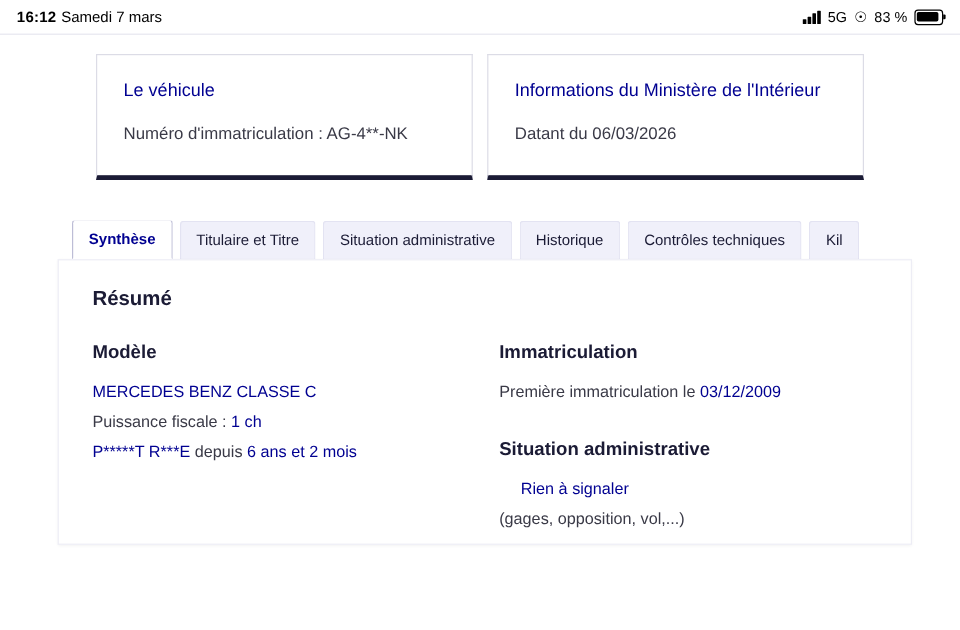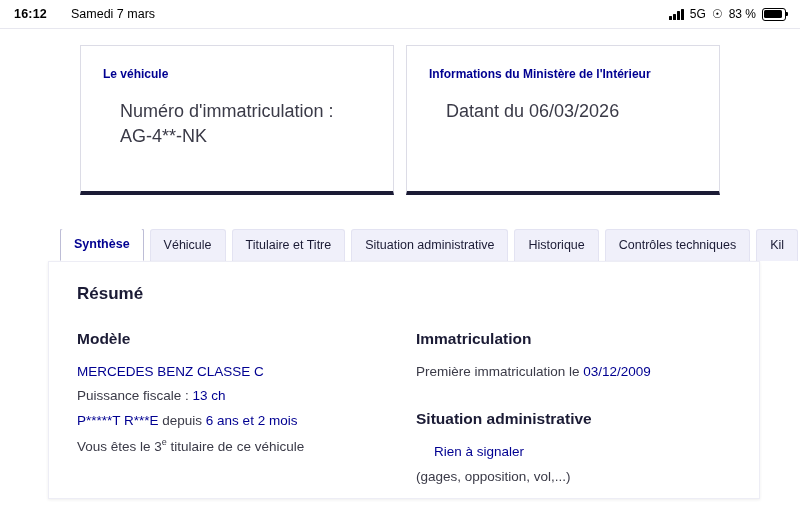--- a/index.html
+++ b/index.html
@@ -22,21 +22,21 @@
     align-items: center;
     padding: 0 14px;
     font-size: 12.5px;
     color: #000;
     background: #fff;
     position: relative;
   }
   .status-left {
     display: flex;
     align-items: center;
-    gap: 24px;
+    gap: 4px;
     white-space: nowrap;
   }
   .status-time { font-weight: 600; font-size: 12.5px; letter-spacing: .2px; }
   .status-date { font-size: 12.5px; }
   .status-center {
     position: absolute;
     left: 0; right: 0;
     text-align: center;
     font-size: 11.5px;
     color: #3a3a3a;
@@ -110,29 +110,29 @@
     flex: 1;
     background: #fff;
     border: 1px solid #dcdce6;
     border-bottom: 4px solid #1b1b35;
     padding: 20px 22px 24px 22px;
     min-height: 104px;
     box-sizing: border-box;
   }
   .card-title {
     color: #000091;
-    font-size: 12px;
-    font-weight: 700;
+    font-size: 15px;
+    font-weight: 400;
     line-height: 1.35;
     margin: 0 0 16px 0;
   }
   .card-sub {
-    font-size: 18px;
+    font-size: 14px;
     color: #3a3a47;
-    margin: 17px;
+    margin: 0;
     line-height: 1.4;
   }
 
   
   .tabs-wrap {
     margin-top: 34px;
     padding-left: 60px;
     position: relative;
     height: 32px;
   }
@@ -243,48 +243,44 @@
     </div>
     <div class="card">
       <p class="card-title">Informations du Ministère de l'Intérieur</p>
       <p class="card-sub">Datant du 06/03/2026</p>
     </div>
   </div>
 
   <div class="tabs-wrap">
     <div class="tabs">
       <div class="tab active">Synthèse</div>
-      <div class="tab">Véhicule</div>
       <div class="tab">Titulaire et Titre</div>
       <div class="tab">Situation administrative</div>
       <div class="tab">Historique</div>
       <div class="tab">Contrôles techniques</div>
       <div class="tab">Kil</div>
     </div>
   </div>
 
   <div class="panel">
     <h2>Résumé</h2>
 
     <div class="cols">
 
       <div class="col">
         <h3 class="sec-title">Modèle</h3>
         <p class="line">
           <a class="lnk" href="#">MERCEDES BENZ CLASSE C</a>
         </p>
         <p class="line">
-          <span>Puissance fiscale : </span><span class="blue">13 ch</span>
+          <span>Puissance fiscale : </span><span class="blue">1 ch</span>
         </p>
 
         <p class="line">
           <span class="blue">P*****T R***E</span><span> depuis </span><span class="blue">6 ans et 2 mois</span>
-        </p>
-        <p class="line">
-          <span>Vous êtes le </span><span>3</span><sup>e</sup><span> titulaire de ce véhicule</span>
         </p>
       </div>
 
       <div class="col right">
         <h3 class="sec-title">Immatriculation</h3>
         <p class="line">
           <span>Première immatriculation le </span><span class="blue">03/12/2009</span>
         </p>
 
         <h3 class="sec-title second">Situation administrative</h3>

